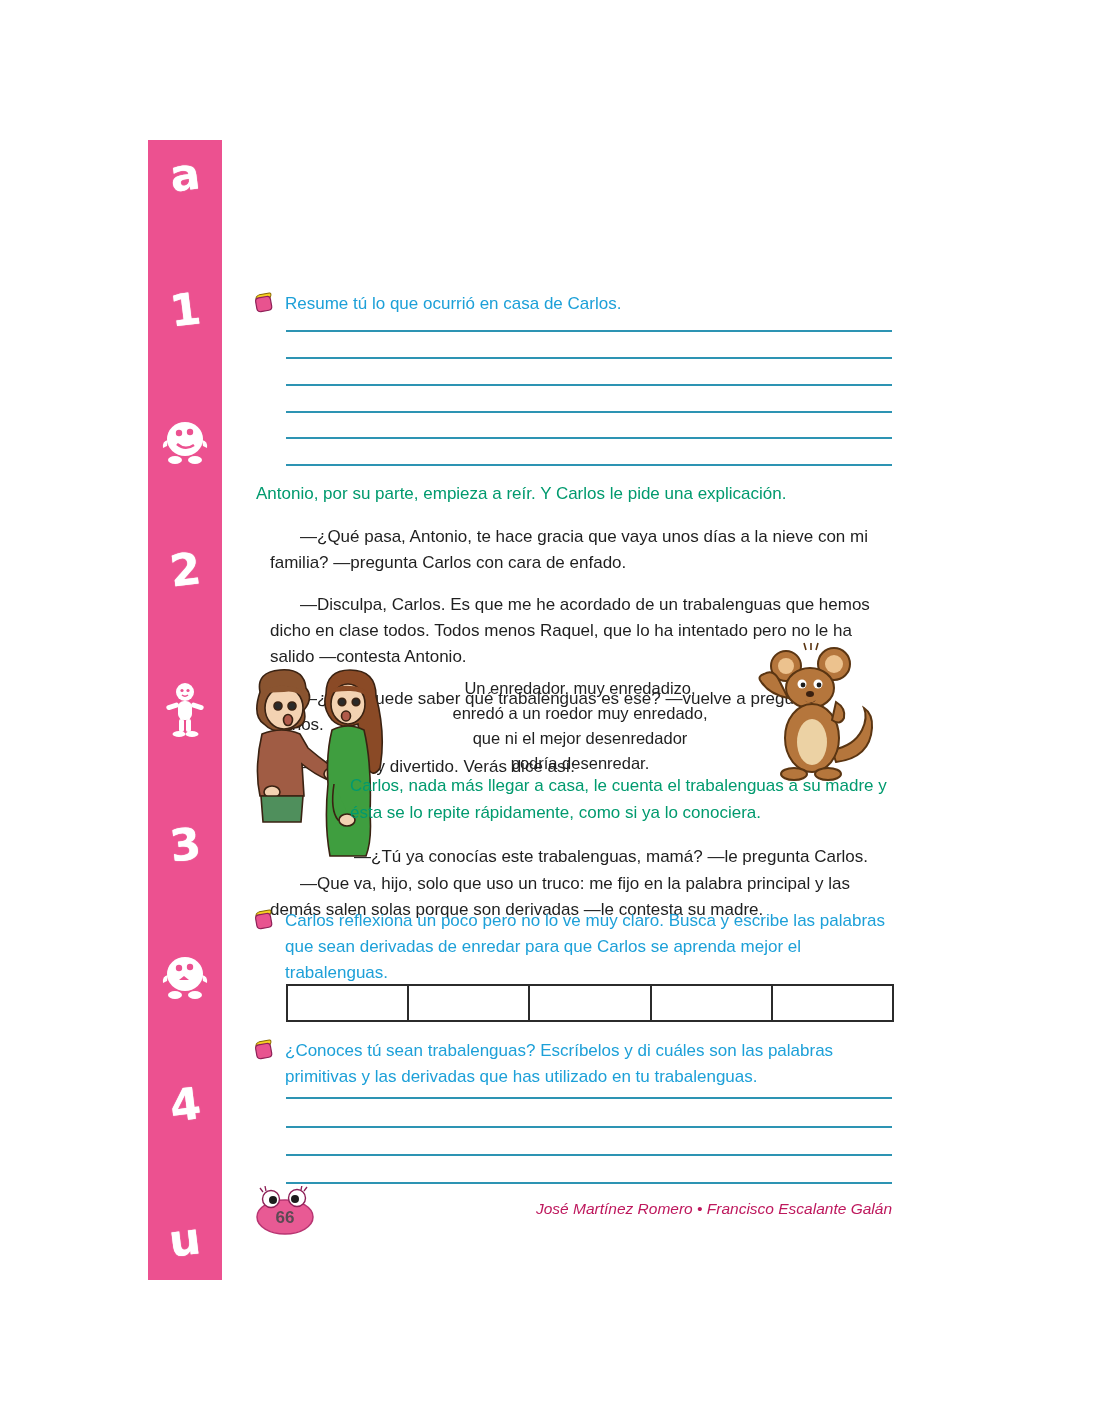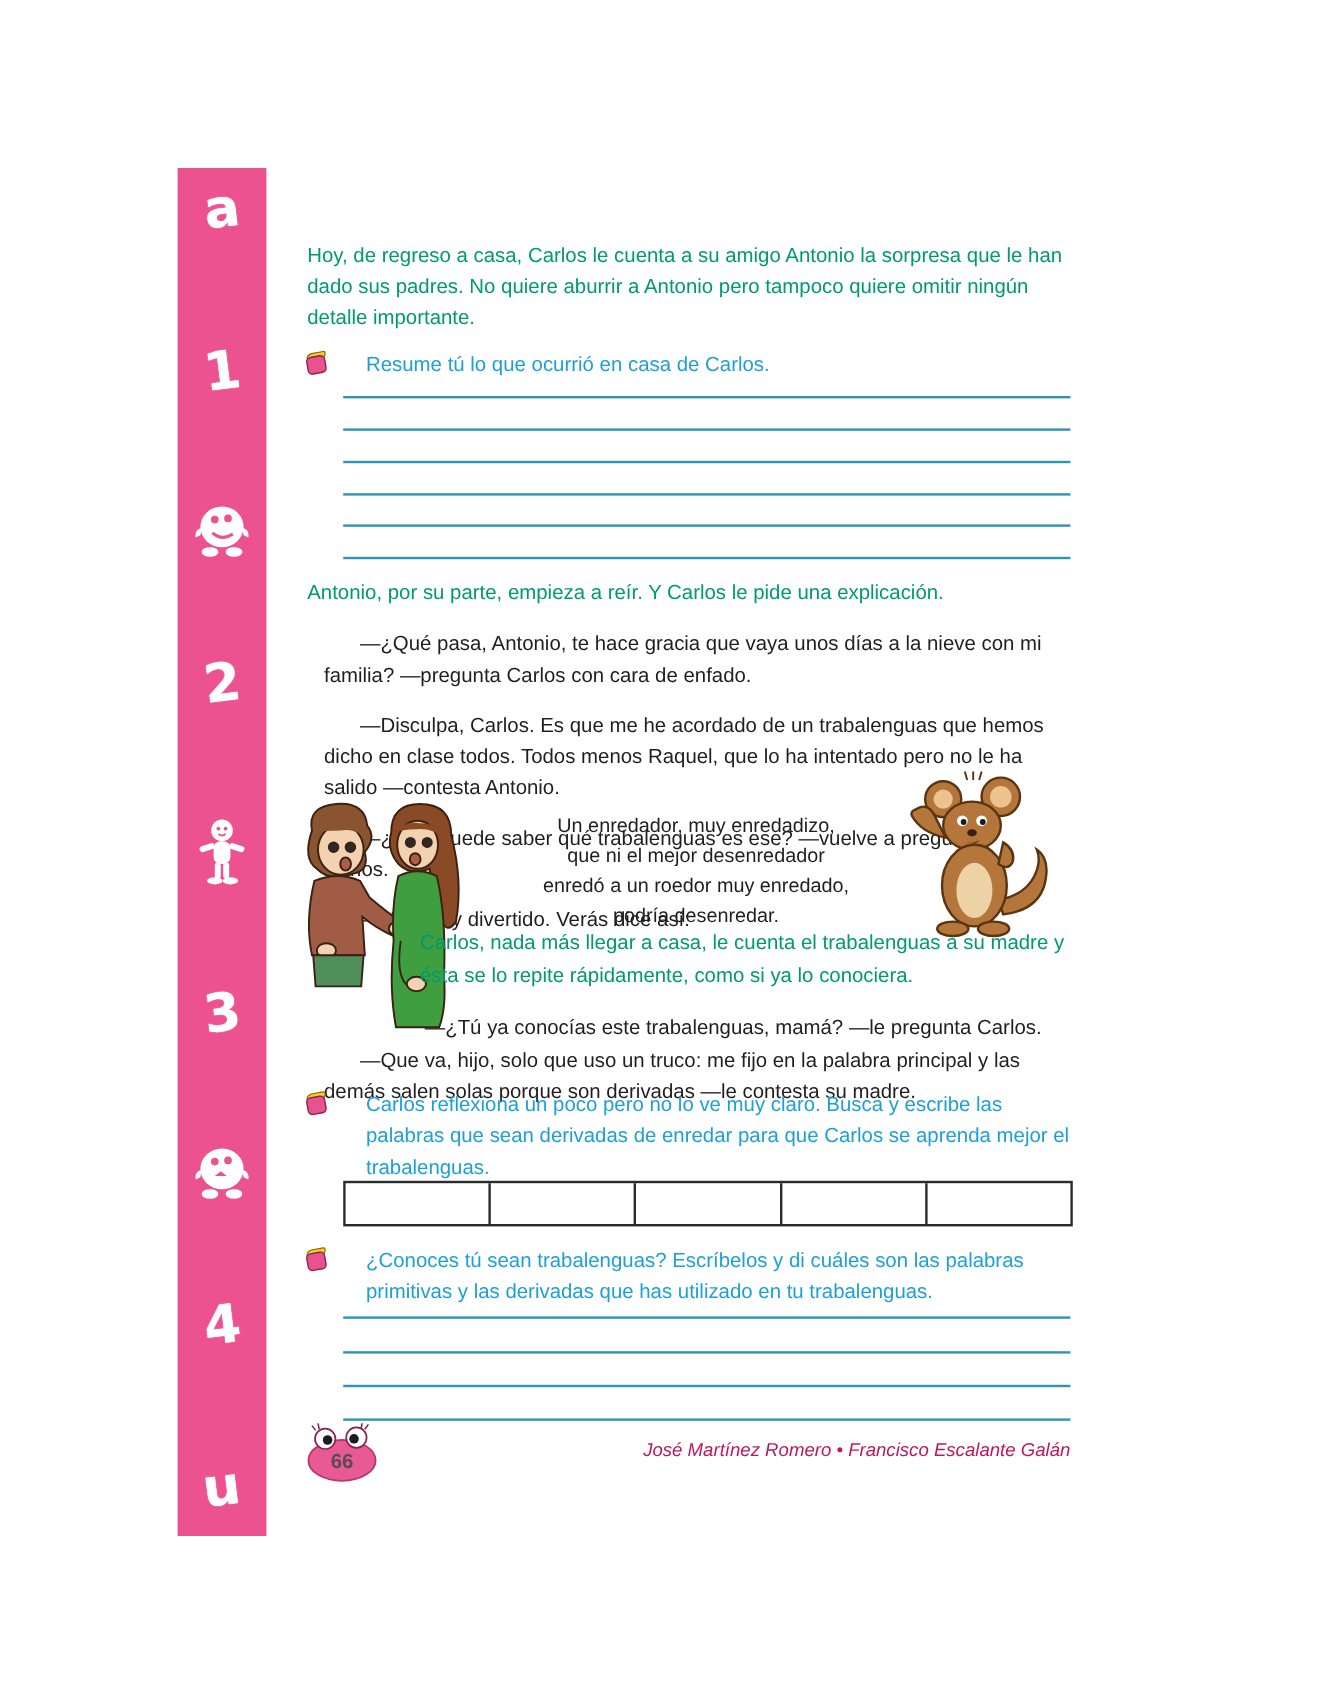--- a/index.html
+++ b/index.html
@@ -9,21 +9,21 @@
   }
   
   .sidebar{position:absolute;left:148px;top:140px;width:74px;height:1140px;background:#ec5190;}
   .glyph-slot{position:absolute;left:0;width:74px;height:60px;display:flex;align-items:center;justify-content:center;}
   .glyph-letter{color:#ffffff;font-weight:bold;font-size:44px;line-height:1;transform:rotate(-7deg);
     font-family:"DejaVu Sans",sans-serif;text-shadow:0 0 1px #fff;}
   
   .narration{position:absolute;color:#009a6e;font-size:17px;line-height:26px;}
   .task{position:absolute;display:flex;align-items:flex-start;gap:9px;}
   .task .book{flex:0 0 auto;margin-top:1px;}
-  .task .task-text{color:#1da0d8;font-size:17px;line-height:26px;margin-left:20px;}
+  .task .task-text{color:#1da0d8;font-size:17px;line-height:26px;}
   .dialogue{position:absolute;font-size:17px;line-height:26px;color:#1f1f1f;}
   .dialogue p{margin:16px;text-indent:30px;}
   .twister{position:absolute;font-size:16.5px;line-height:25px;text-align:center;color:#1f1f1f;}
   
   .ansline{position:absolute;height:0;border-bottom:2px solid #2d94b3;}
   
   .wtable{position:absolute;display:flex;border:2px solid #2b2b2b;background:#fff;}
   .wtable .cell{flex:1;border-right:2px solid #2b2b2b;height:100%;}
   .wtable .cell:last-child{border-right:none;}
   
@@ -95,21 +95,20 @@
         </svg>
     </div>
     <div class="glyph-slot" style="top:935px">
         <span class="glyph-letter">4</span>
       </div>
     <div class="glyph-slot" style="top:1070px">
         <span class="glyph-letter">u</span>
       </div>
   </div>
 
-  <div class="narration" style="left:256px;top:200px;width:636px">Hoy, de regreso a casa, Carlos le cuenta a su amigo Antonio la sorpresa que le han dado sus padres. No quiere aburrir a Antonio pero tampoco quiere omitir ningún detalle importante.</div>
 
   <div class="task" style="left:252px;top:291px;width:640px">
     <span class="book">
       <svg width="24" height="22" viewBox="0 0 24 22">
           <g transform="rotate(-10 12 11)">
             <path d="M5 7 Q4 3 9 2 L19 2 Q21 2 20 5 L18 8 Z" fill="#f6d021" stroke="#8a6a00" stroke-width="1"></path>
             <rect x="4" y="5" width="15" height="14" rx="3.5" fill="#e8538f" stroke="#8d2057" stroke-width="1.2"></rect>
           </g>
         </svg>
     </span>
@@ -157,22 +156,22 @@
         <ellipse cx="116" cy="52" rx="4.5" ry="5" fill="#b05a4a"></ellipse>
         <path d="M102 66 Q118 58 134 66 Q142 100 140 150 Q142 176 136 192 L100 192 Q94 160 98 120 Q96 90 102 66 Z" fill="#3f9e3f"></path>
         <path d="M104 120 Q100 146 108 156 Q116 160 118 150" fill="#3f9e3f"></path>
         <ellipse cx="117" cy="156" rx="8" ry="6" fill="#f3d2b2"></ellipse>
       </g>
     </svg>
   </div>
 
   <div class="twister" style="left:400px;top:676px;width:360px">
     <div>Un enredador, muy enredadizo,</div>
+    <div>enredó a un roedor muy enredado,</div>
     <div>que ni el mejor desenredador</div>
-    <div>enredó a un roedor muy enredado,</div>
     <div>podría desenredar.</div>
   </div>
 
   <div class="illu" style="left:750px;top:642px">
     <svg width="132" height="142" viewBox="0 0 132 142">
       <g stroke="#5a3512" stroke-width="2">
         <path d="M86 120 Q120 116 122 86 Q123 72 114 66 Q118 76 112 88 Q104 104 82 108 Z" fill="#b5763c"></path>
         <circle cx="36" cy="24" r="15" fill="#b5763c"></circle>
           <circle cx="36" cy="24" r="8" fill="#ecc28e" stroke="none"></circle>
         <circle cx="84" cy="22" r="16" fill="#b5763c"></circle>

